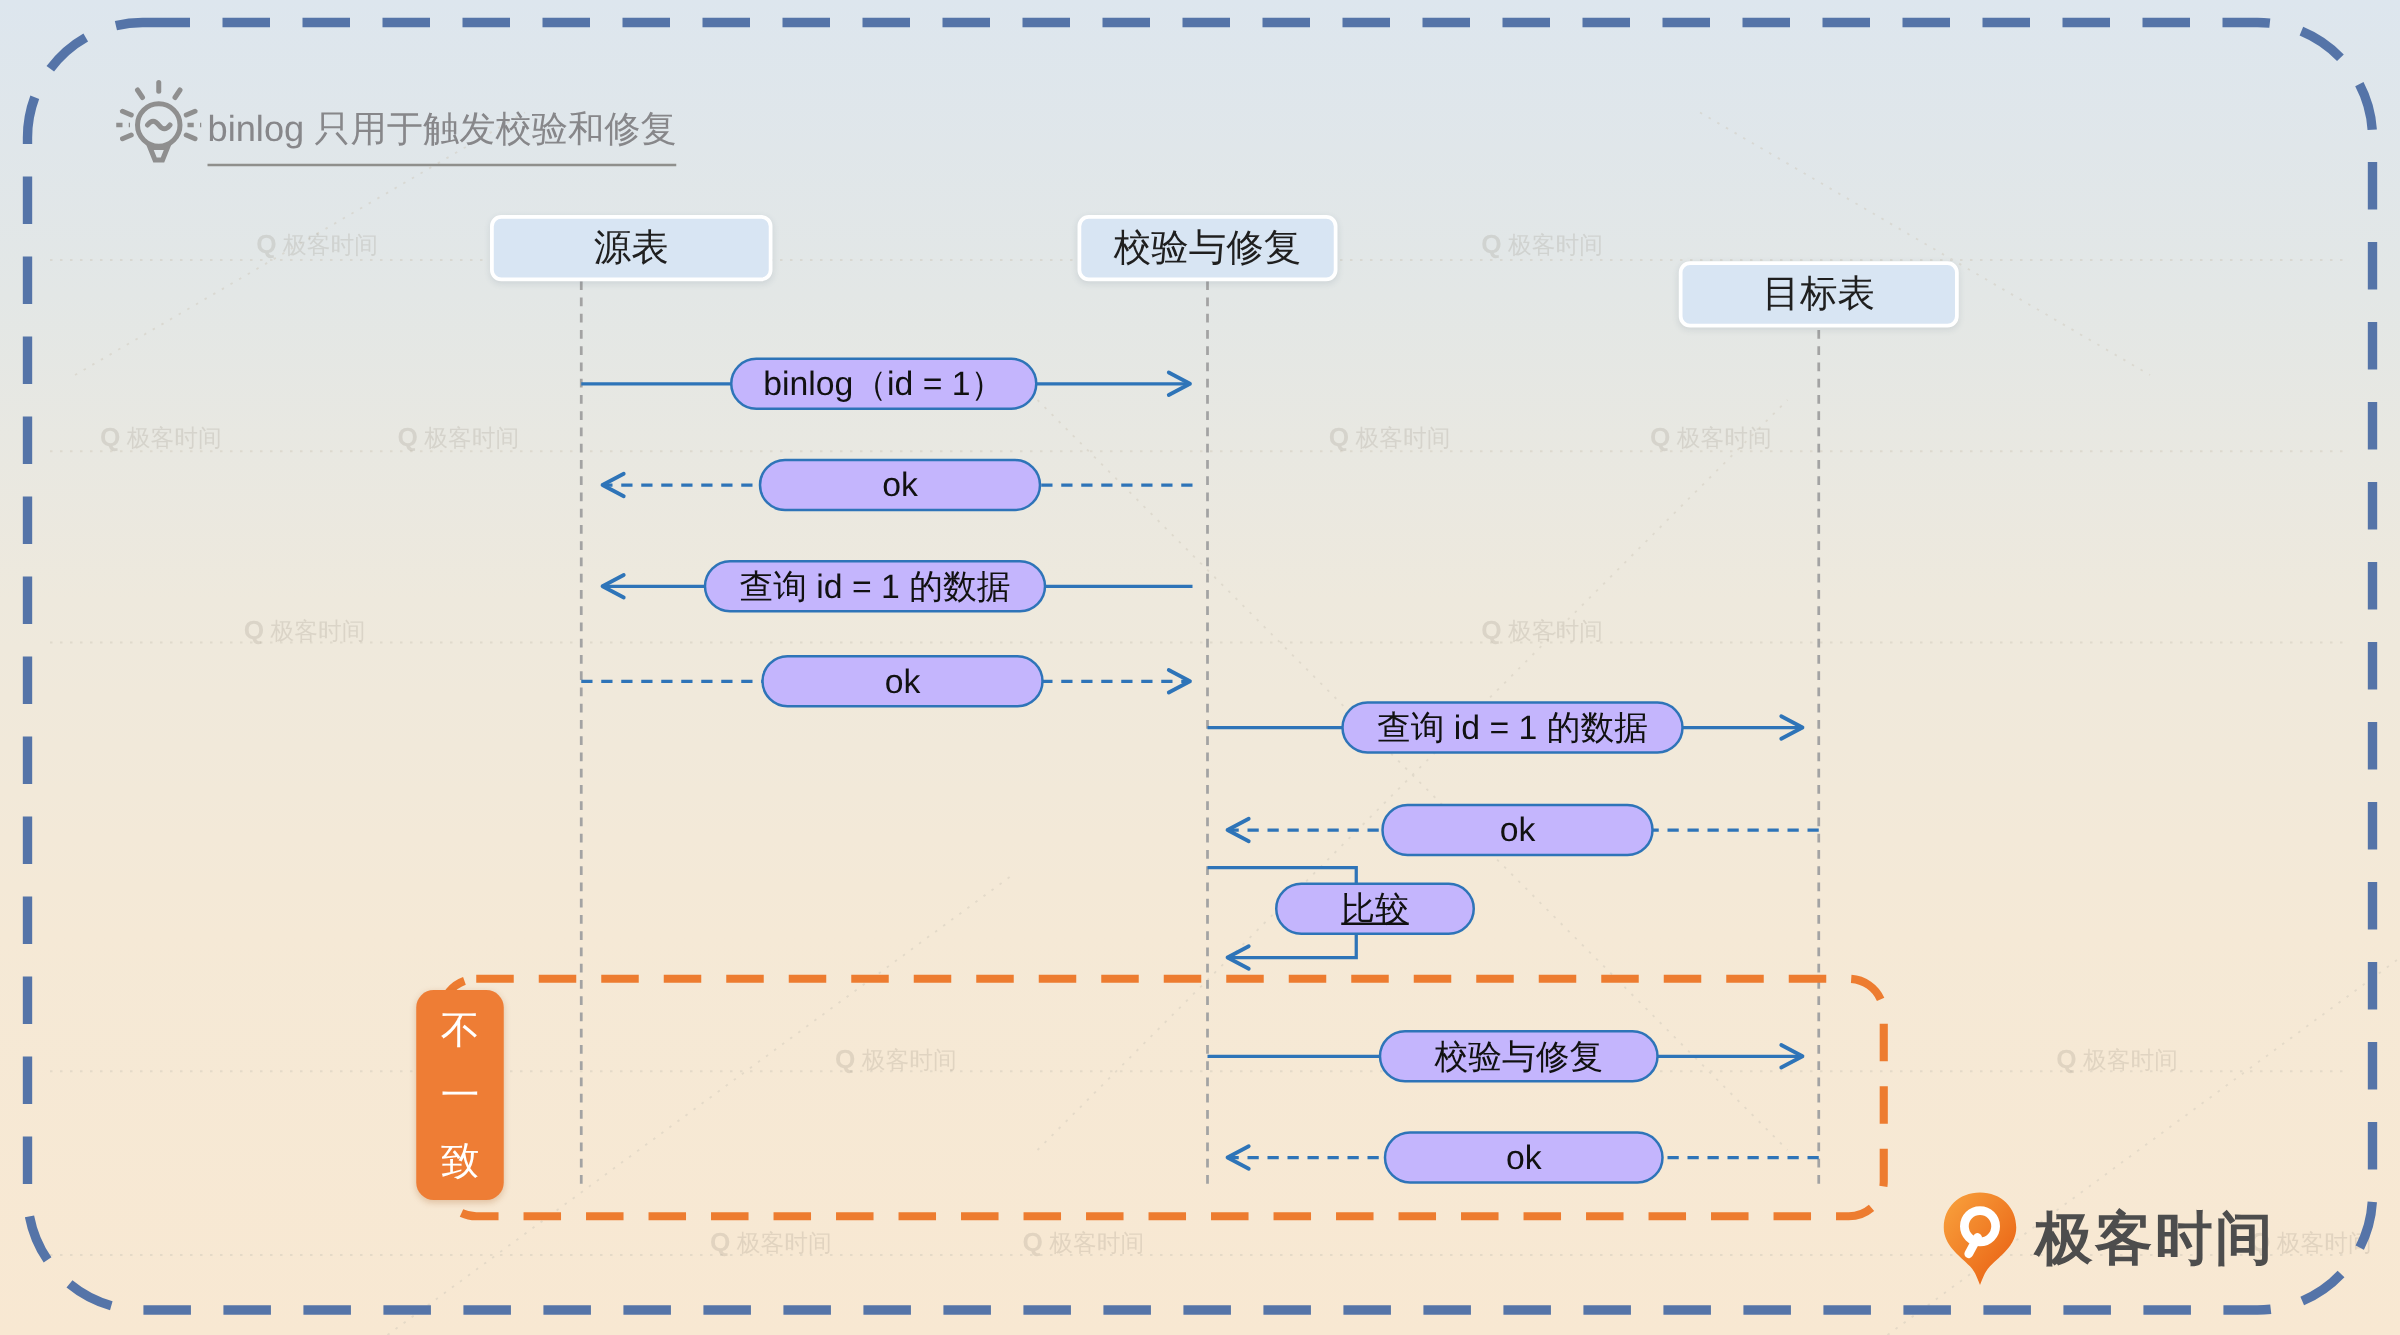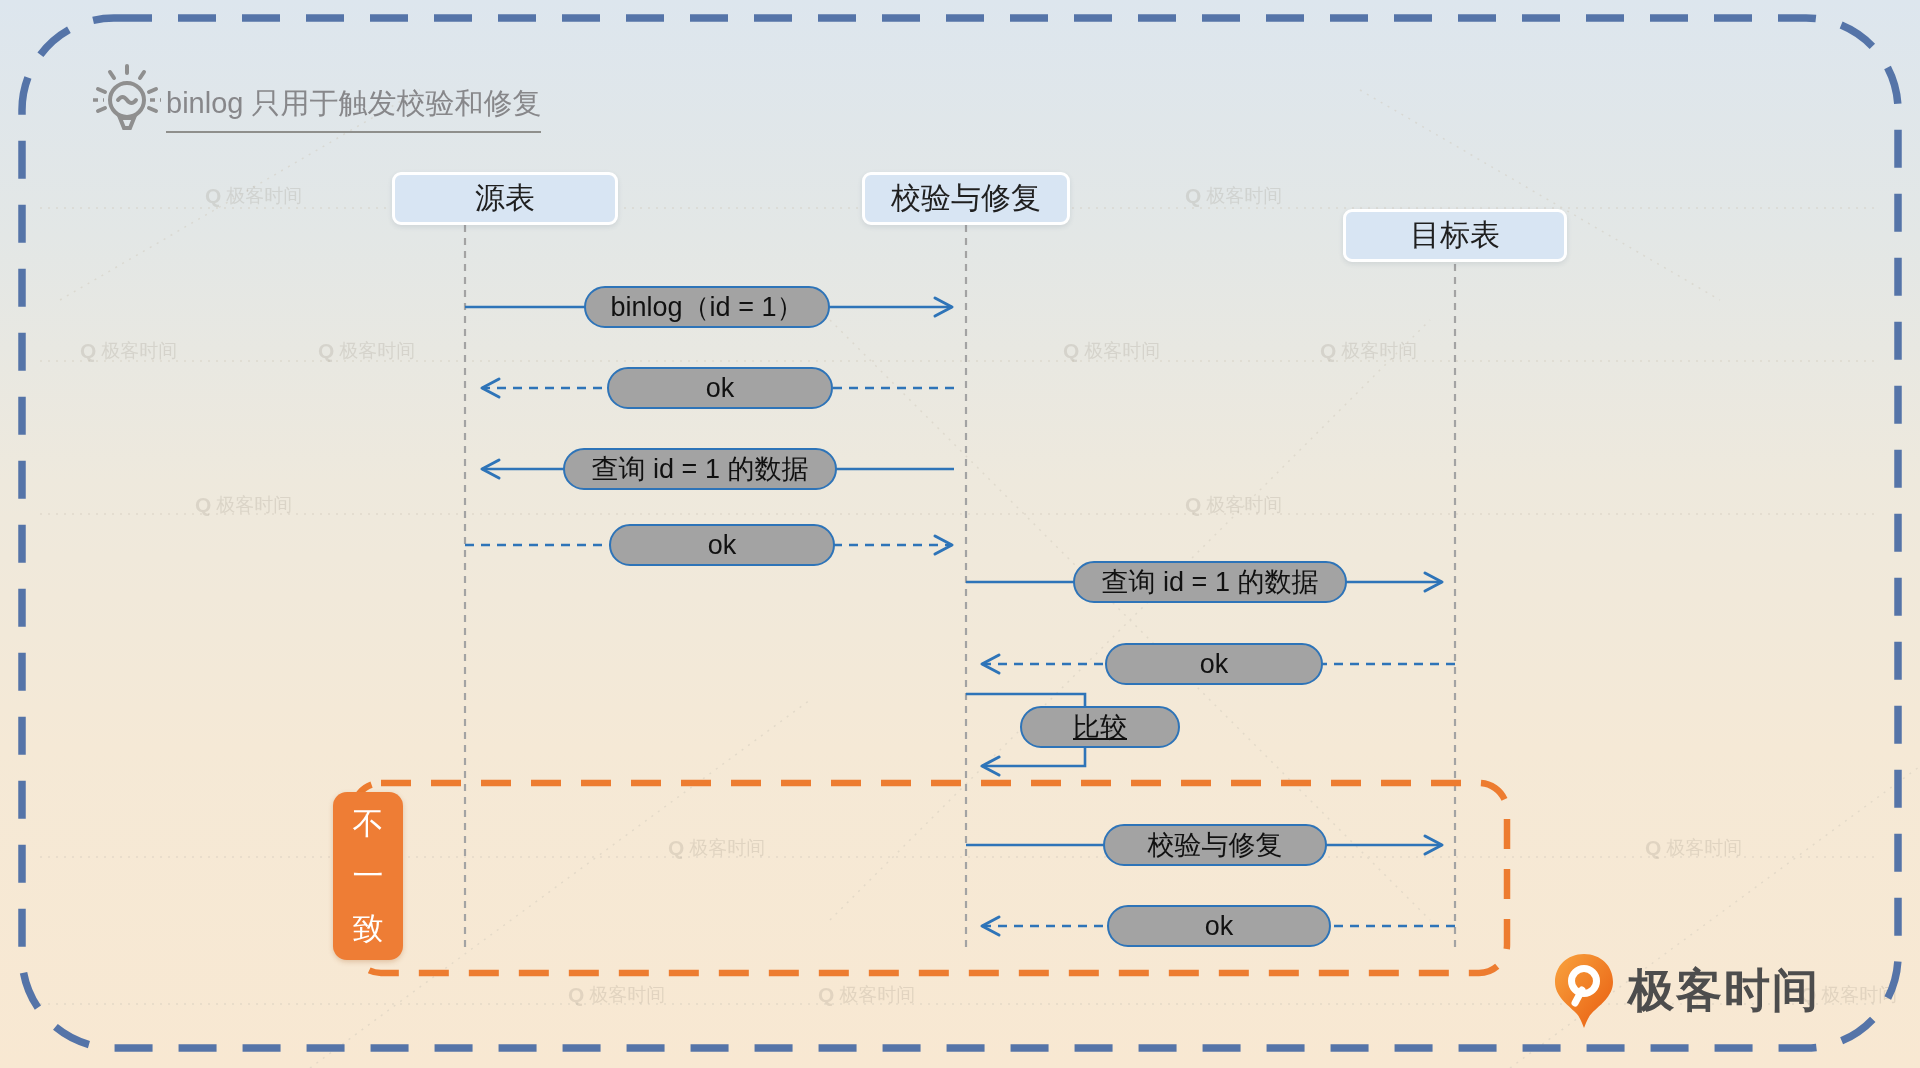--- a/index.html
+++ b/index.html
@@ -41,21 +41,21 @@
     font-size: 30px; color: #1f1f1f;
     white-space: nowrap;
   }
 
   
   .pill {
     position: absolute;
     transform: translate(-50%, -50%);
     height: 42px;
     display: flex; align-items: center; justify-content: center;
-    background: #a3a3a3;
+    background: #c4b5fd;
     border: 2.5px solid #2e74b8;
     border-radius: 22px;
     font-size: 27px; color: #111111;
     white-space: nowrap;
     padding: 0 18px;
   }
 
   
   .badge {
     position: absolute; left: 333px; top: 792px;

